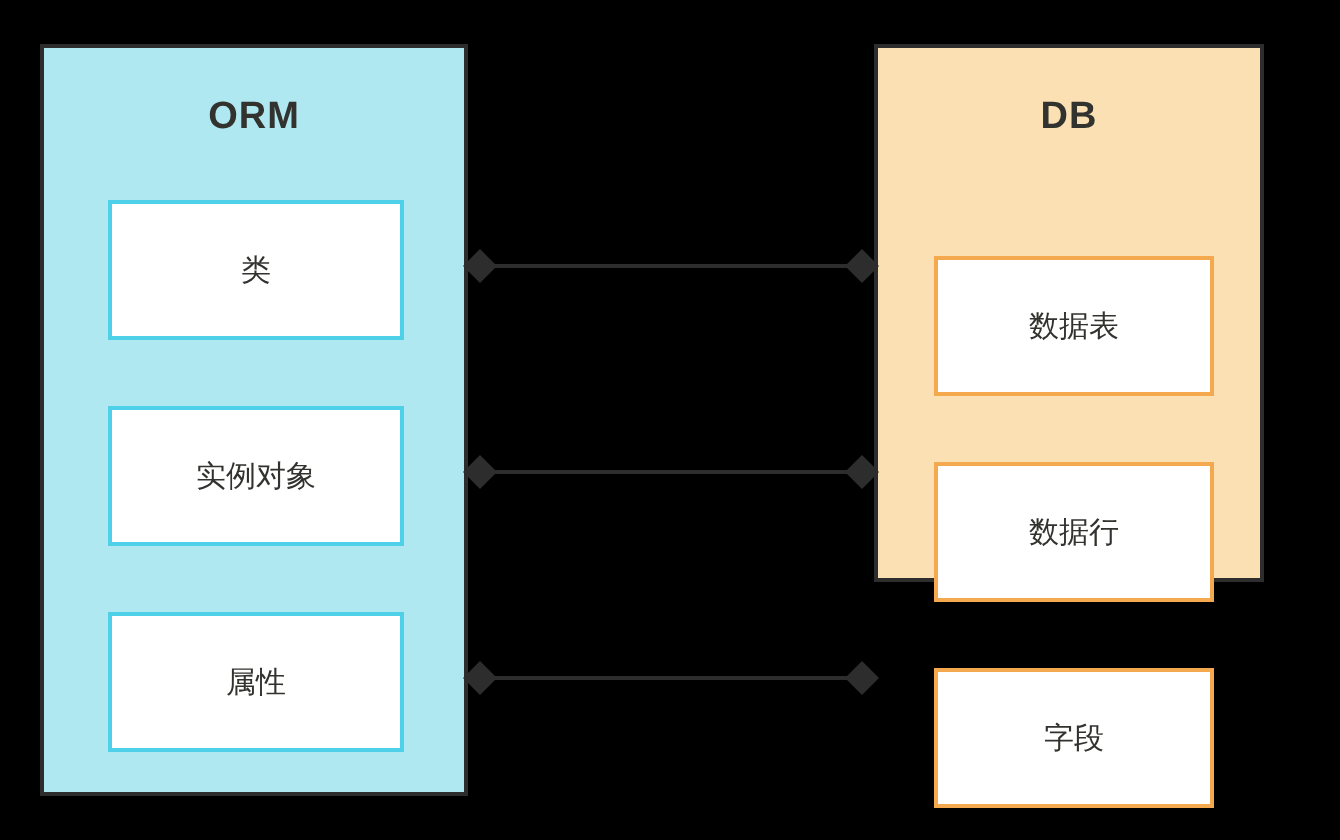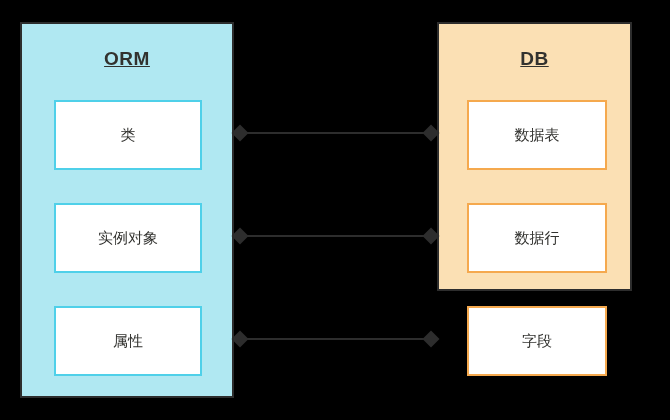--- a/index.html
+++ b/index.html
@@ -43,36 +43,35 @@
     position: absolute;
     left: 0;
     right: 0;
     top: 24px;
     text-align: center;
     font-size: 19px;
     font-weight: bold;
     color: #32322f;
     letter-spacing: 0.5px;
     line-height: 22px;
-    text-decoration: underline;
   }
 
   
   .item-box {
     position: absolute;
     box-sizing: border-box;
     background: #ffffff;
     display: flex;
     align-items: center;
     justify-content: center;
     font-size: 15px;
     color: #32322f;
   }
   .item-box.cyan  { border: 2px solid #4fd0e9; }
-  .item-box.orange{ border: 2px solid #f5a94e; }
+  .item-box.orange{ border: 2px solid #f5a94e; margin-top: 28px; }
 
   
   #panel-orm .item-box { left: 32px; width: 148px; height: 70px; }
   #panel-orm .row-0 { top: 76px; }
   #panel-orm .row-1 { top: 179px; }
   #panel-orm .row-2 { top: 282px; }
 
   
   #panel-db .item-box { left: 28px; width: 140px; height: 70px; }
   #panel-db .row-0 { top: 76px; }

